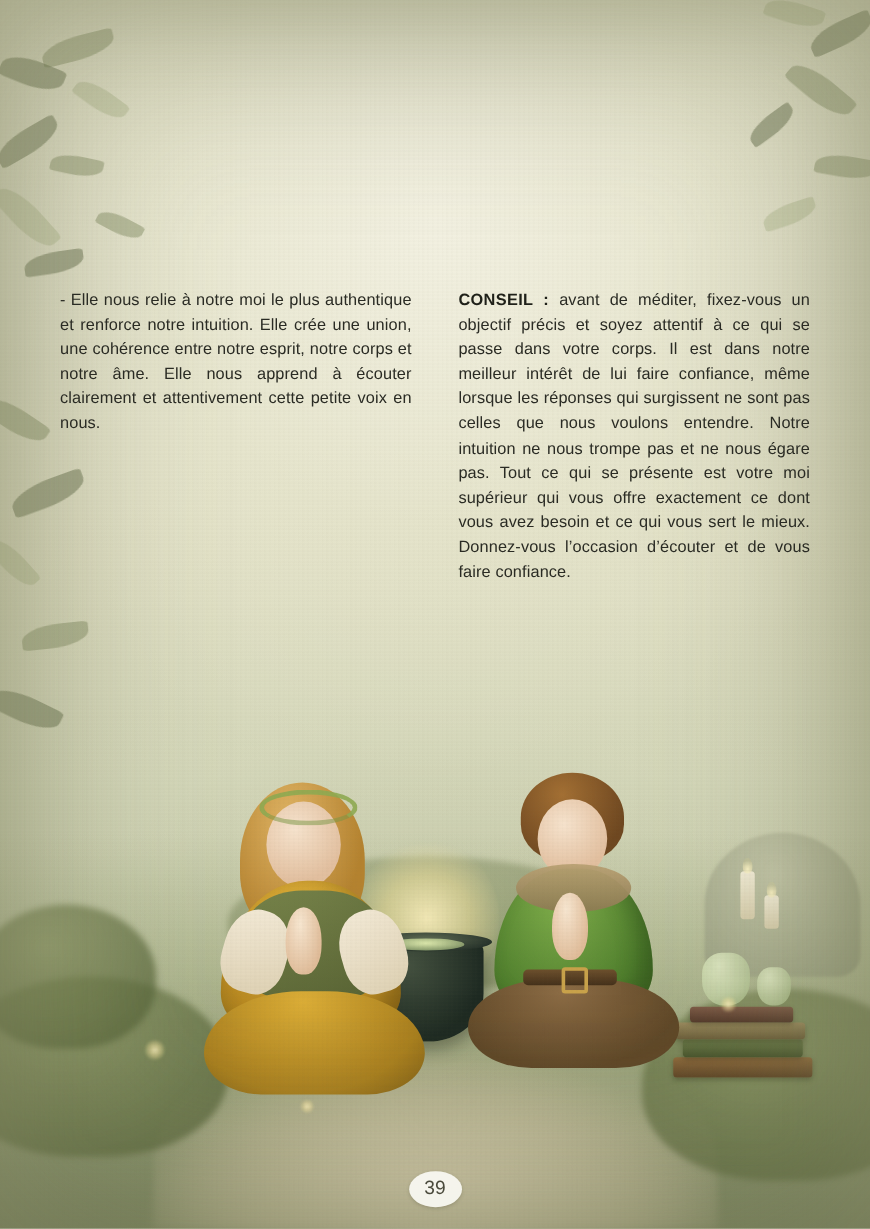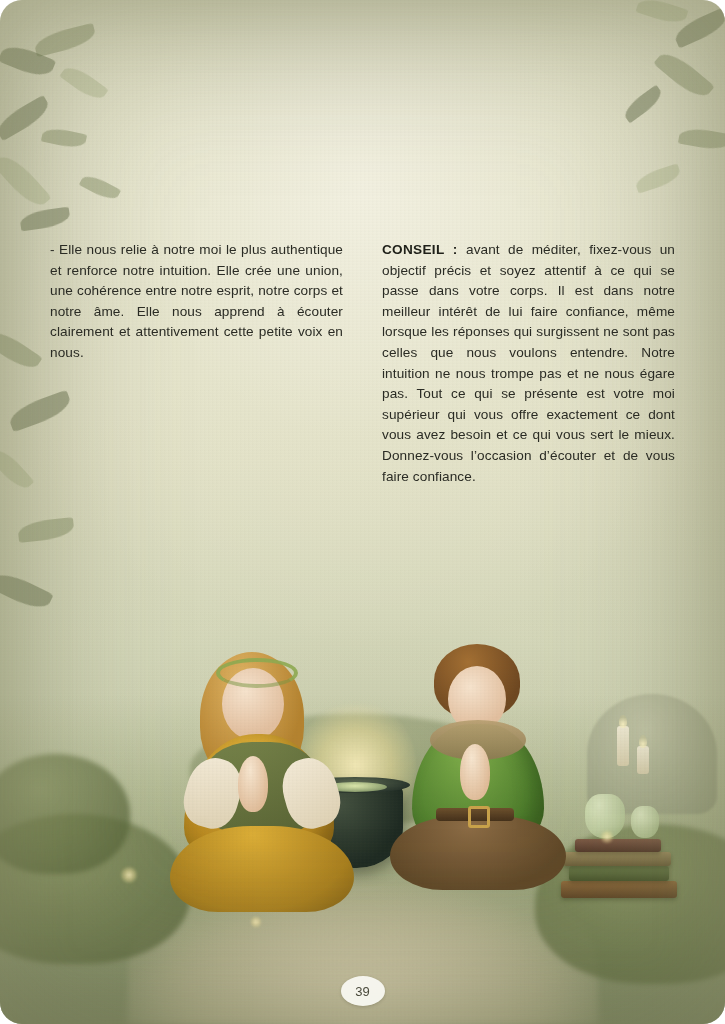--- a/index.html
+++ b/index.html
@@ -10,21 +10,20 @@
   .page {
     position: relative;
     width: 725px;
     height: 1024px;
     overflow: hidden;
     font-family: "Liberation Sans", sans-serif;
     background:
       radial-gradient(ellipse 60% 45% at 50% 18%, rgba(243,241,226,0.95) 0%, rgba(230,229,205,0.55) 55%, rgba(206,208,178,0.15) 100%),
       radial-gradient(ellipse 90% 60% at 50% 95%, rgba(150,150,110,0.35) 0%, rgba(190,190,155,0.12) 60%, rgba(200,200,170,0) 100%),
       linear-gradient(180deg, #e7e6cf 0%, #e9e8d3 22%, #e4e3c9 45%, #d9dcc0 62%, #cdd3b4 75%, #bcc4a2 88%, #aab294 100%);
-    border-radius: 22px;
   }
 
   
   .veil {
     position: absolute;
     inset: 0;
     pointer-events: none;
   }
   .grain {
     position: absolute;
@@ -263,21 +262,21 @@
   
   .page-number {
     position: absolute;
     left: 50%;
     bottom: 18px;
     transform: translateX(-50%);
     width: 44px; height: 30px;
     border-radius: 50%;
     background: rgba(250,250,244,0.92);
     color: #4a4a3c;
-    font-size: 13px;
+    font-size: 16px;
     display: flex;
     align-items: center;
     justify-content: center;
     box-shadow: 0 1px 3px rgba(70,70,50,0.25);
   }
 </style>
 </head>
 <body>
 
 <div class="page">

